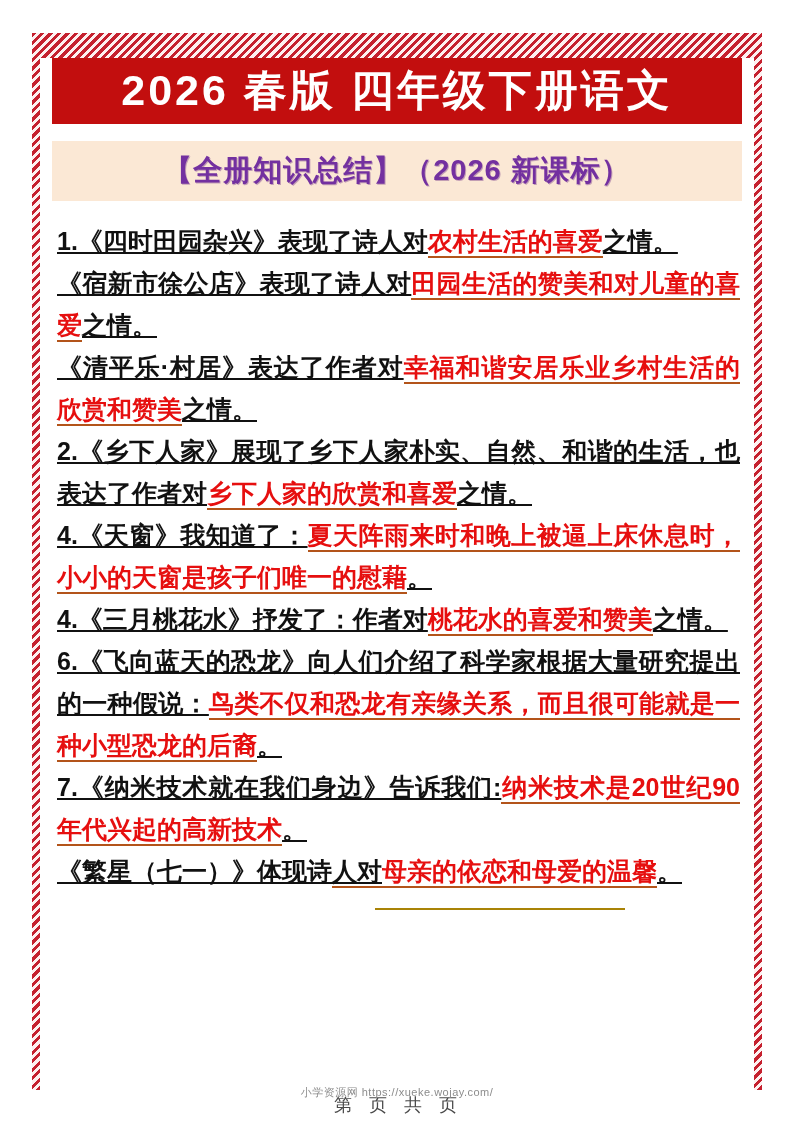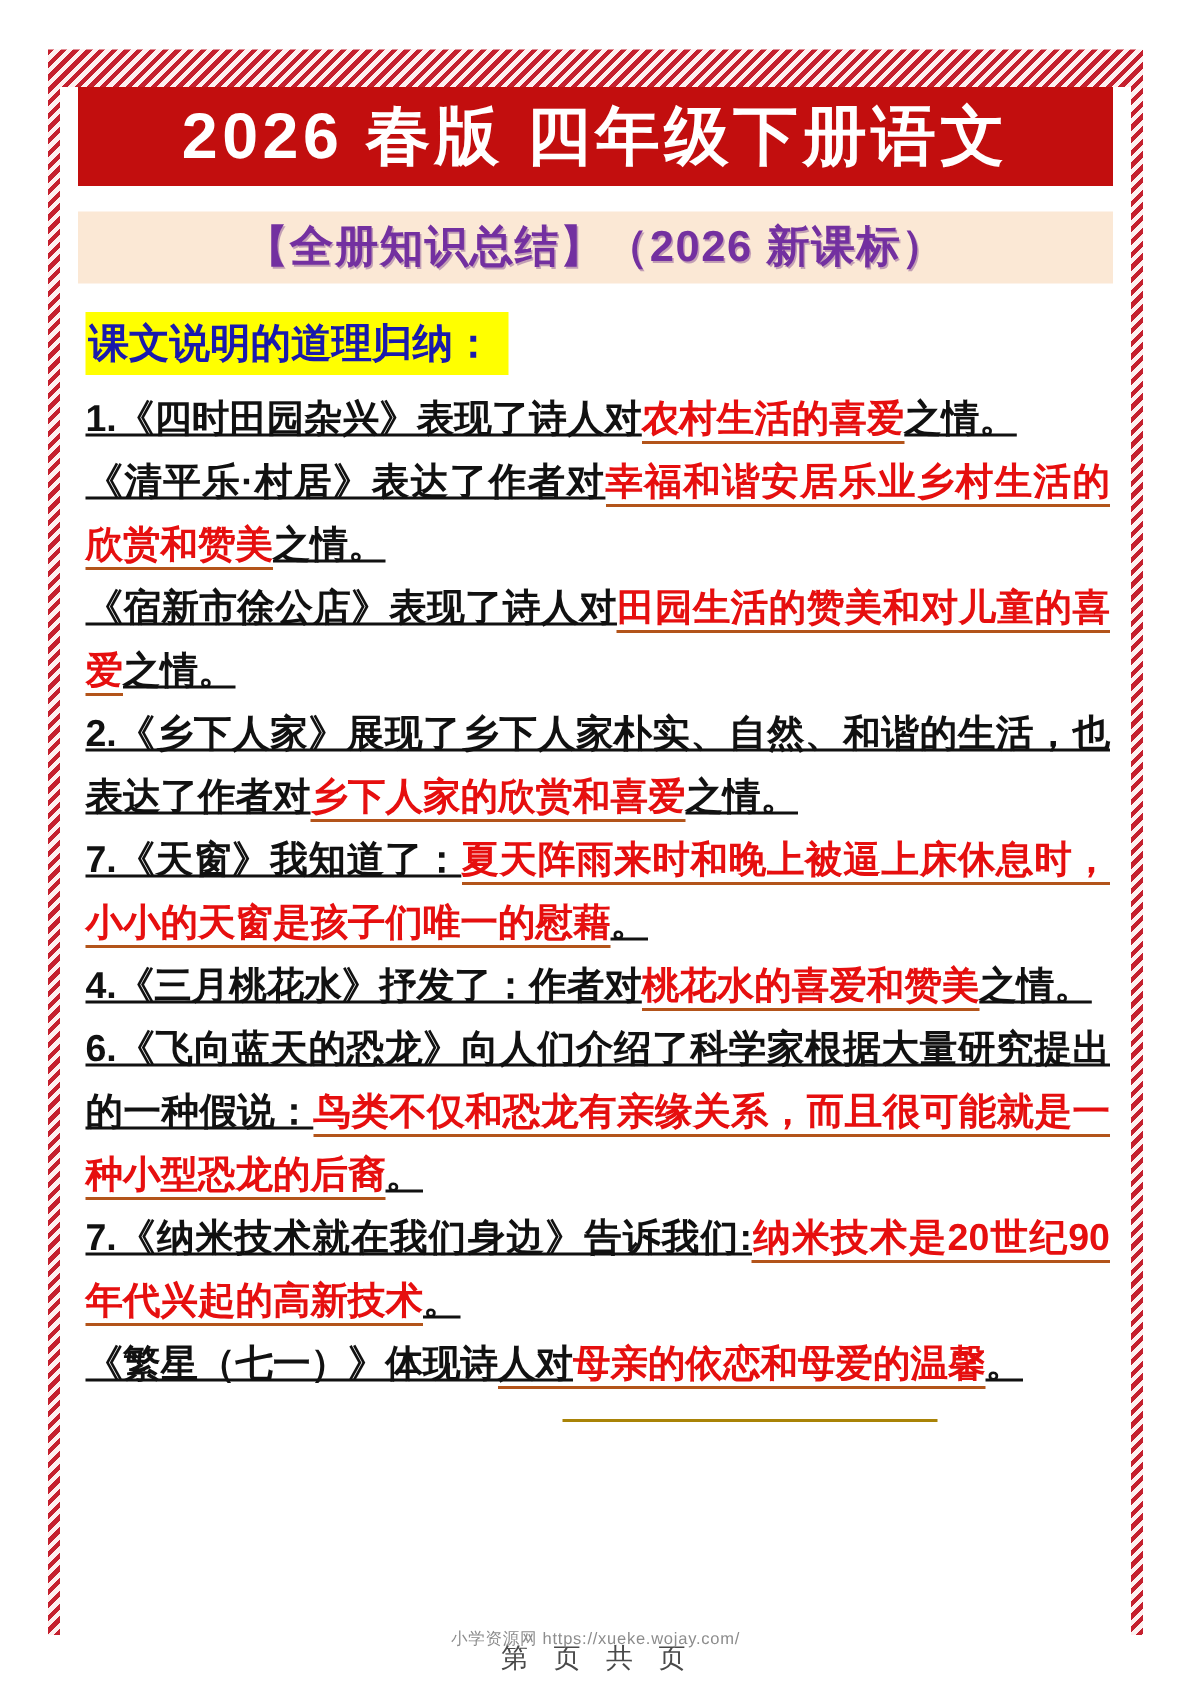--- a/index.html
+++ b/index.html
@@ -23,21 +23,21 @@
     background:#ffffff;box-sizing:border-box;
   }
   .banner{
     margin:17px 12px;height:66px;
     background:var(--banner-bg);
     display:flex;align-items:center;justify-content:center;
     color:var(--banner-text);
     font-size:43px;font-weight:bold;letter-spacing:3px;
   }
   .subtitle{
-    margin:0 12px;height:48px;
+    margin:0 12px;height:60px;
     background:var(--subtitle-bg);
     display:flex;align-items:center;justify-content:center;
     color:var(--subtitle-text);
     font-size:29px;font-weight:bold;letter-spacing:1px;
     text-shadow:1px 1px 0 rgba(90,20,120,0.35);
   }
   .content{
     margin:19px 14px 0 17px;
     color:var(--body-text);
   }
@@ -89,30 +89,27 @@
 
       <div class="banner">
         <span>2026 春版 四年级下册语文</span>
       </div>
 
       <div class="subtitle">
         <span>【全册知识总结】（2026 新课标）</span>
       </div>
 
       <div class="content">
-        <div class="heading-row">
-          <span class="heading-mark">课文说明的道理归纳：</span>
-        </div>
 
         <div class="paragraphs" id="paragraphs">
             <p><span class="seg-black">1.《四时田园杂兴》表现了诗人对</span><span class="seg-red seg-u">农村生活的喜爱</span><span class="seg-black">之情。</span></p>
+            <p><span class="seg-black">《宿新市徐公店》表现了诗人对</span><span class="seg-red seg-u">田园生活的赞美和对儿童的喜爱</span><span class="seg-black">之情。</span></p>
             <p><span class="seg-black">《清平乐·村居》表达了作者对</span><span class="seg-red seg-u">幸福和谐安居乐业乡村生活的欣赏和赞美</span><span class="seg-black">之情。</span></p>
-            <p><span class="seg-black">《宿新市徐公店》表现了诗人对</span><span class="seg-red seg-u">田园生活的赞美和对儿童的喜爱</span><span class="seg-black">之情。</span></p>
             <p><span class="seg-black">2.《乡下人家》展现了乡下人家朴实、自然、和谐的生活，也表达了作者对</span><span class="seg-red seg-u">乡下人家的欣赏和喜爱</span><span class="seg-black">之情。</span></p>
-            <p><span class="seg-black">7.《天窗》我知道了：</span><span class="seg-red seg-u">夏天阵雨来时和晚上被逼上床休息时，小小的天窗是孩子们唯一的慰藉</span><span class="seg-black">。</span></p>
+            <p><span class="seg-black">4.《天窗》我知道了：</span><span class="seg-red seg-u">夏天阵雨来时和晚上被逼上床休息时，小小的天窗是孩子们唯一的慰藉</span><span class="seg-black">。</span></p>
             <p><span class="seg-black">4.《三月桃花水》抒发了：作者对</span><span class="seg-red seg-u">桃花水的喜爱和赞美</span><span class="seg-black">之情。</span></p>
             <p><span class="seg-black">6.《飞向蓝天的恐龙》向人们介绍了科学家根据大量研究提出的一种假说：</span><span class="seg-red seg-u">鸟类不仅和恐龙有亲缘关系，而且很可能就是一种小型恐龙的后裔</span><span class="seg-black">。</span></p>
             <p><span class="seg-black">7.《纳米技术就在我们身边》告诉我们:</span><span class="seg-red seg-u">纳米技术是20世纪90年代兴起的高新技术</span><span class="seg-black">。</span></p>
             <p><span class="seg-black">《繁星（七一）》体现诗</span><span class="seg-black seg-u">人对</span><span class="seg-red seg-u">母亲的依恋和母爱的温馨</span><span class="seg-black">。</span></p>
           </div>
 
         <div class="divider"></div>
       </div>
 
       <div class="footer-url">小学资源网 https://xueke.wojay.com/</div>

